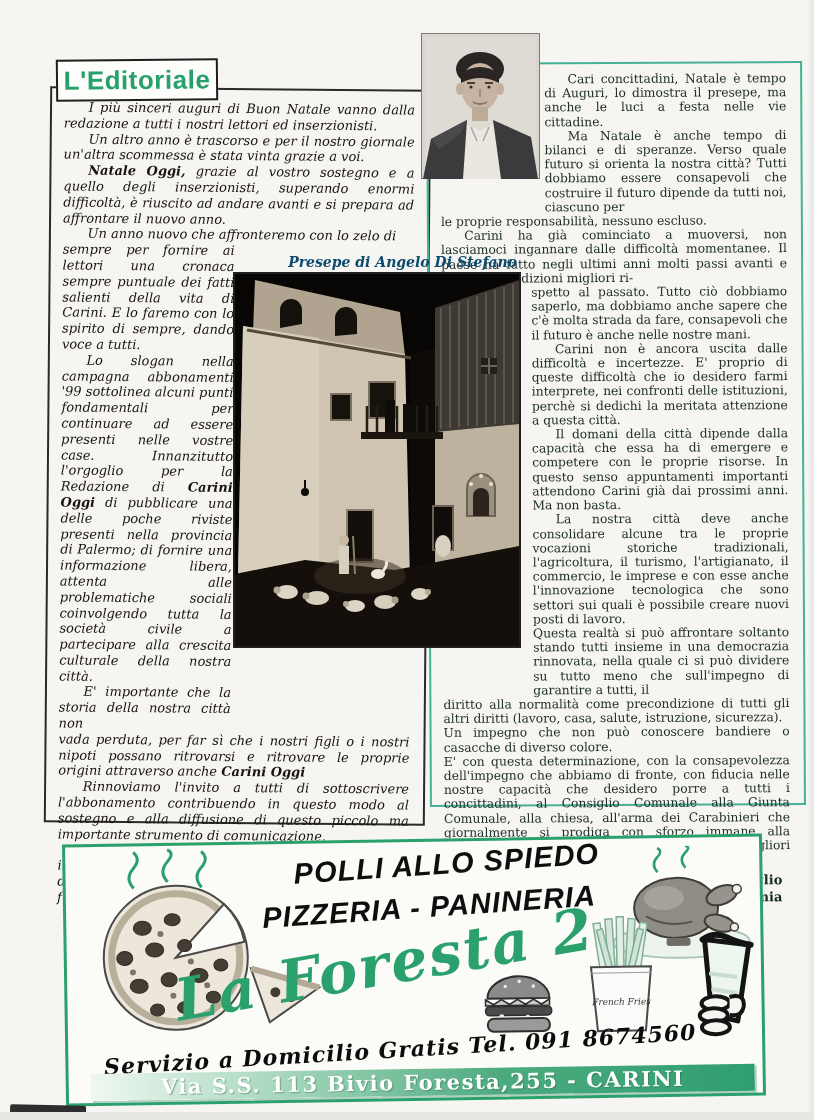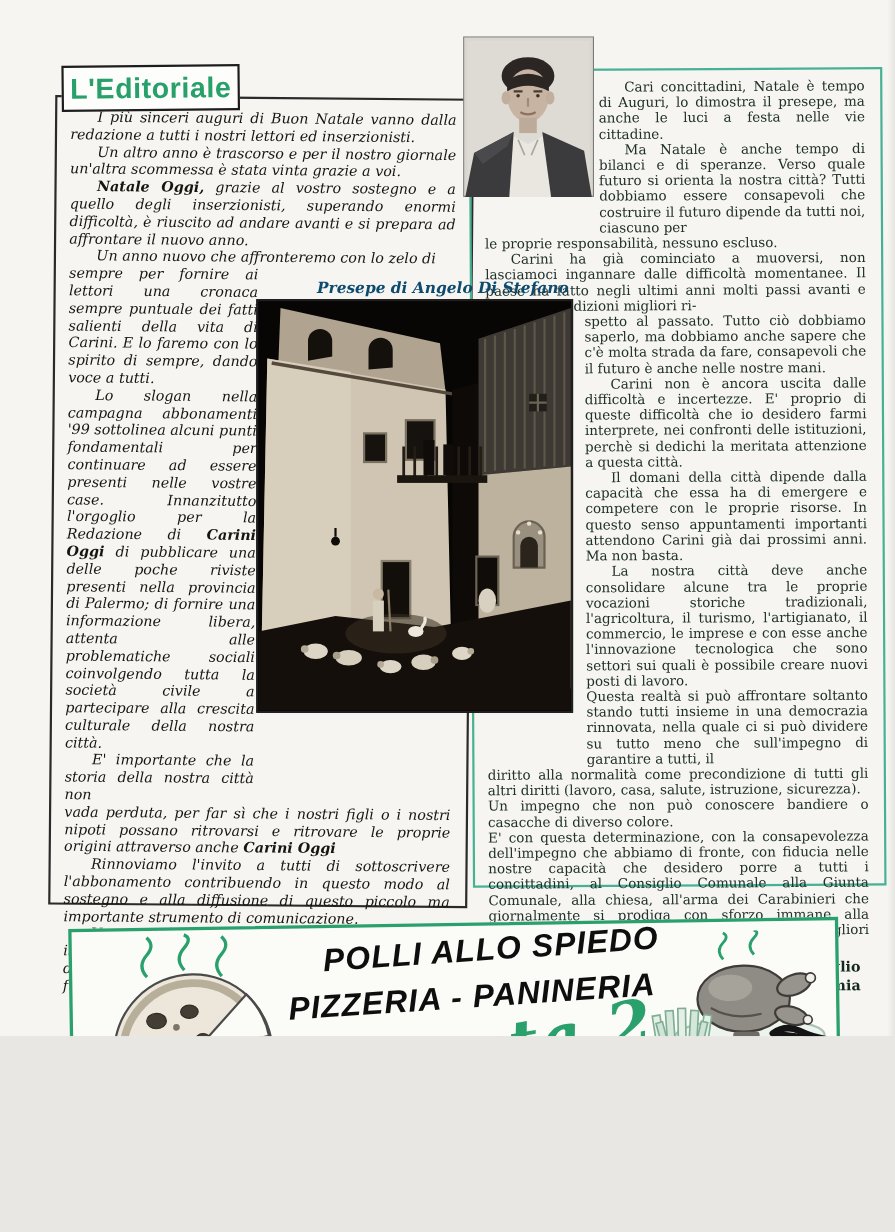--- a/index.html
+++ b/index.html
@@ -1,17 +1,17 @@
 <!DOCTYPE html>
 <html lang="it"><head>
 <meta charset="utf-8">
 <style>
   html,body { margin:0; padding:0; background:#e8e7e3; }
   .page {
-    position:relative; width:814px; height:942px; margin:0 auto;
+    position:relative; width:814px; height:1112px; margin:0 auto;
     background:#f6f5f1; overflow:hidden;
     font-family:"DejaVu Serif", serif; color:#1a1a1a;
   }
   
   .title-box {
     position:absolute; left:56px; top:59px; width:158px; height:38px;
     background:#fdfdfb; border:2px solid #1d1d1d; z-index:6;
     display:flex; align-items:center; justify-content:center;
     transform:rotate(-0.6deg);
   }

